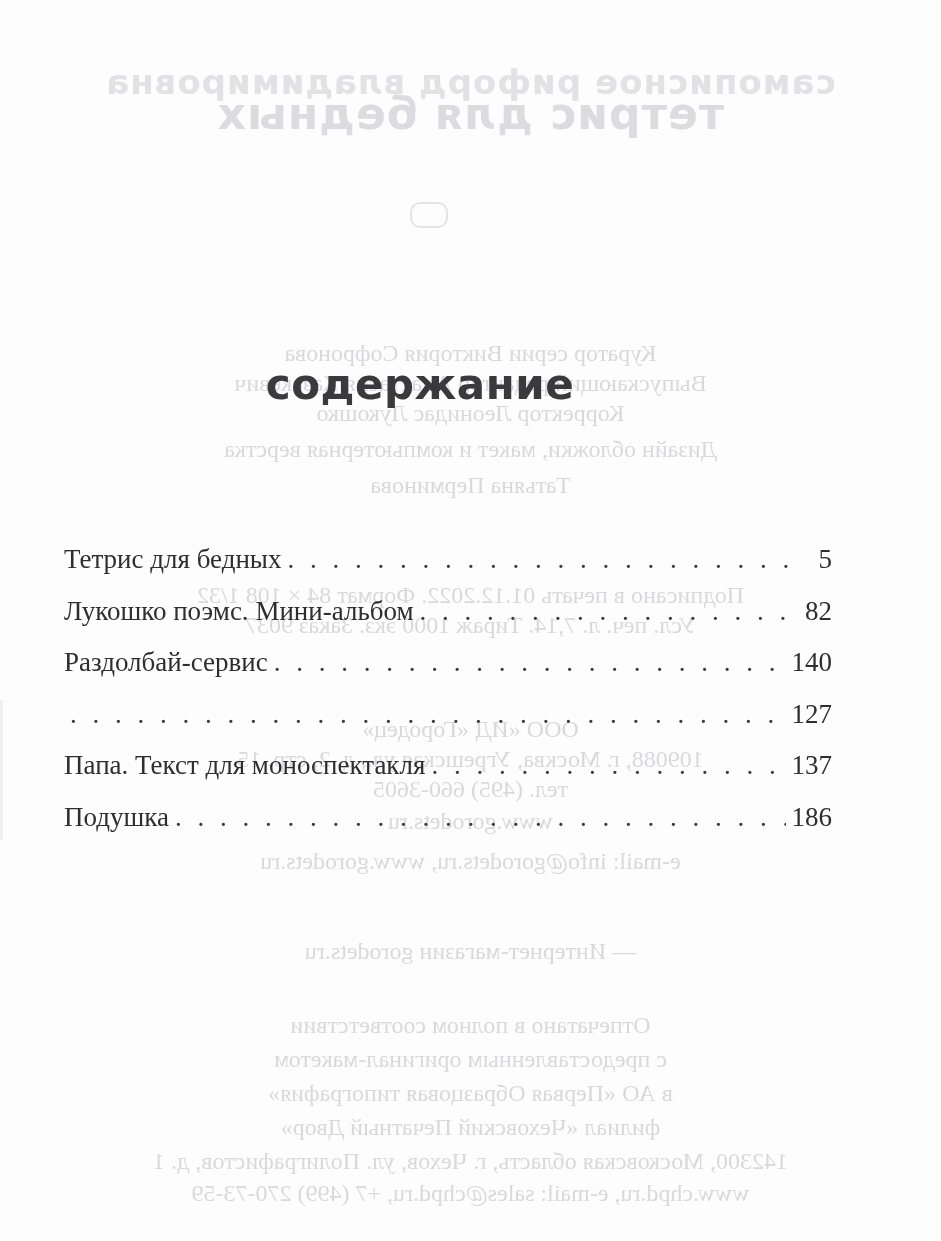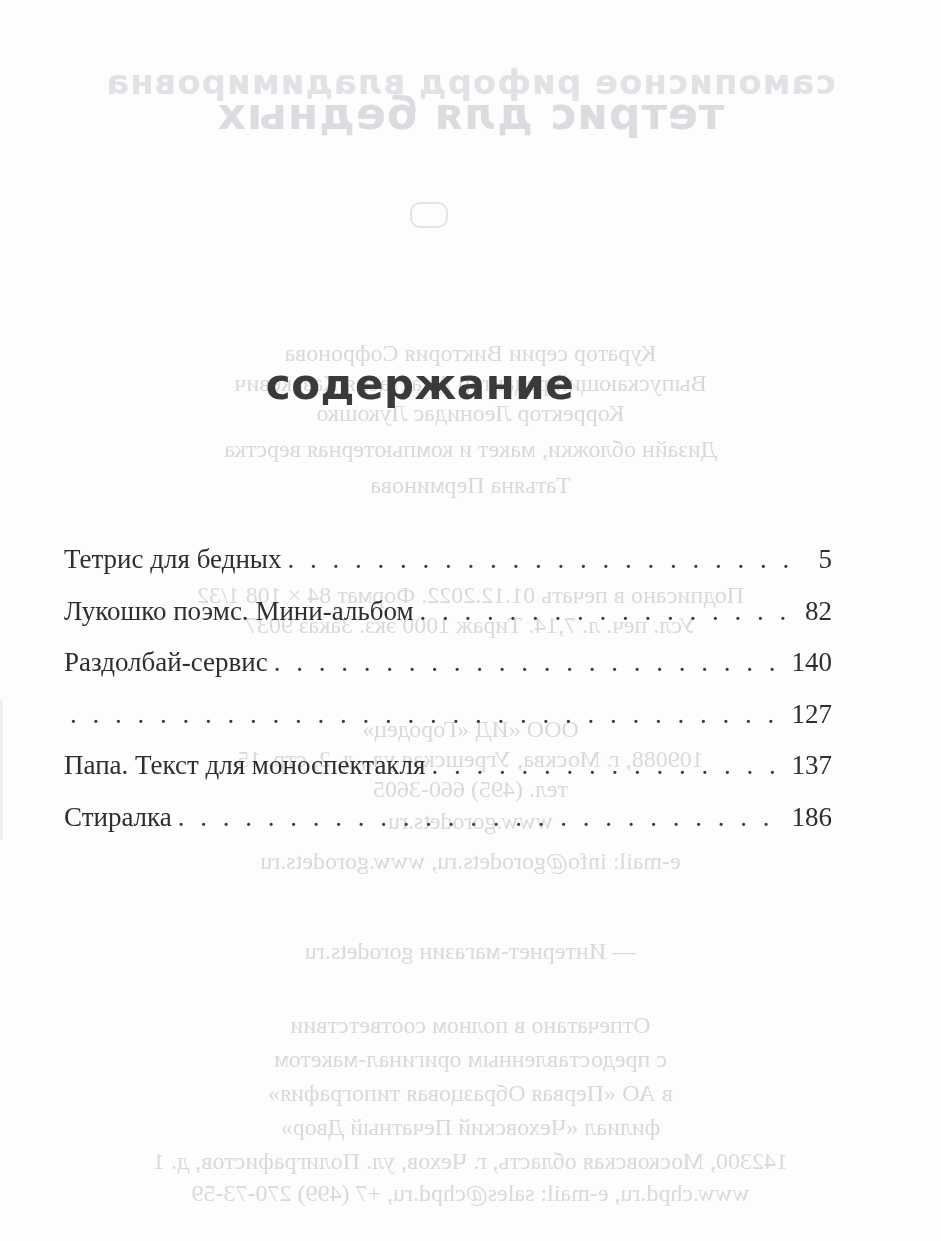--- a/index.html
+++ b/index.html
@@ -187,19 +187,19 @@
     </div>
 
     <div class="toc-row">
       <span class="label"><span>Папа. </span><span class="sub">Текст для моноспектакля</span></span>
       <span class="dots"></span>
       <span class="page-num">137</span>
     </div>
 
 
     <div class="toc-row">
-      <span class="label"><span>Стиралка</span><span class="sub"></span></span>
+      <span class="label"><span>Подушка</span><span class="sub"></span></span>
       <span class="dots"></span>
       <span class="page-num">186</span>
     </div>
 
   </div>
 </div>
 
 </body></html>

